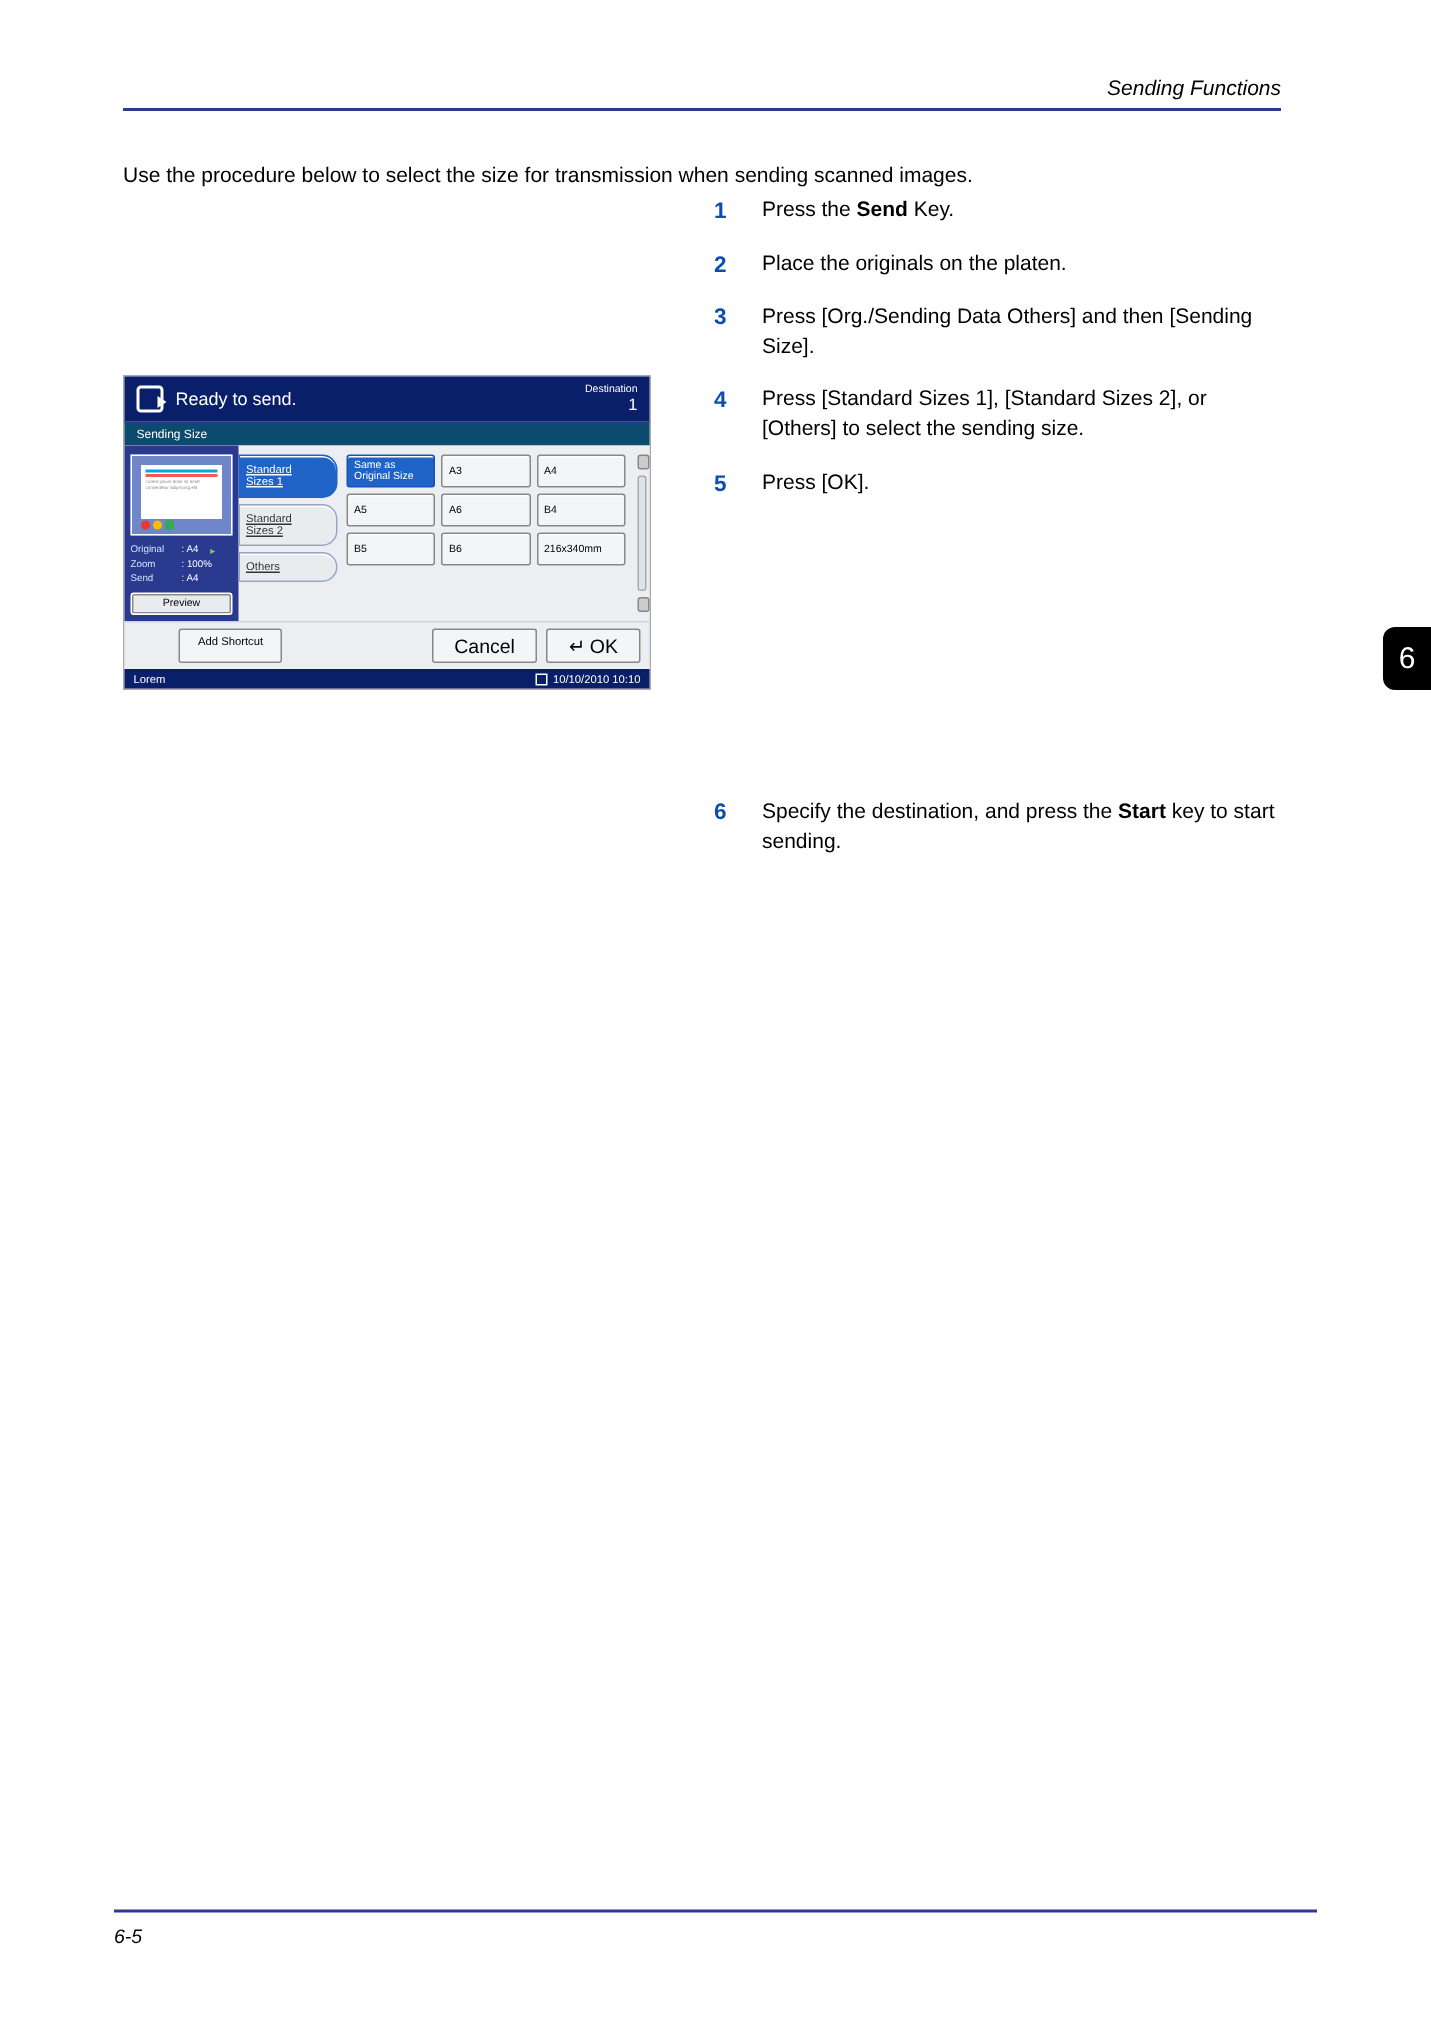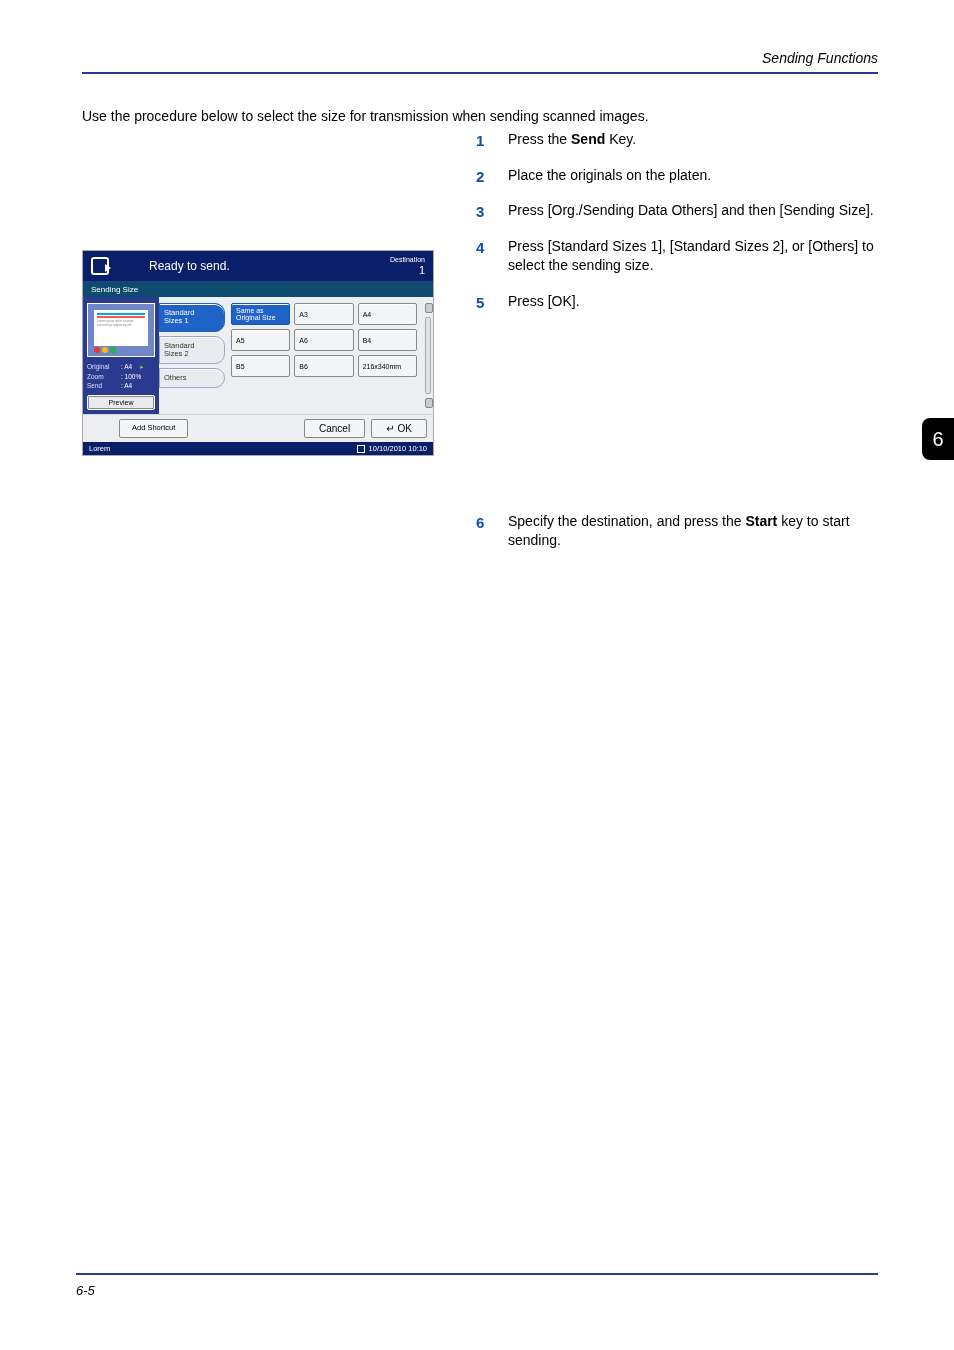--- a/index.html
+++ b/index.html
@@ -10,21 +10,21 @@
     font-family: Arial, Helvetica, sans-serif;
     font-size: 14px;
     color: #000;
     position: relative;
     background: #fff;
   }
   .page {
     position: relative;
     width: 100%;
     height: 100%;
-    padding: 50px 76px 0 82px;
+    padding: 50px 100px 0 82px;
   }
   .running-head {
     text-align: right;
     font-style: italic;
     font-size: 14px;
     margin-bottom: 6px;
   }
   .head-rule {
     height: 0;
     border-top: 2px solid #2a3a8f;
@@ -116,21 +116,20 @@
     border: 1px solid #aaa;
     background: #eceef1;
   }
   .dev-top {
     background: #0a1f6a;
     color: #fff;
     display: flex;
     align-items: center;
     padding: 4px 8px;
     height: 30px;
-    gap: 32px;
   }
   .dev-top .icon {
     width: 18px; height: 18px;
     border: 2px solid #fff;
     border-radius: 3px;
     position: relative;
     margin-right: 8px;
   }
   .dev-top .icon::after {
     content: "";
@@ -208,20 +207,21 @@
   }
   .dev-tab {
     font-size: 7.5px;
     line-height: 1.1;
     padding: 5px 4px;
     border-radius: 0 10px 10px 0;
     border: 1px solid #9aa6c8;
     background: #e8ecef;
     color: #333;
     box-shadow: 0 1px 0 #fff inset;
+    text-decoration: underline;
   }
   .dev-tab.active { background:#1f63c7; color:#fff; border-color:#1f63c7; }
   .dev-grid {
     flex: 1;
     padding: 6px 6px 6px 2px;
   }
   .dev-grid-row { display:flex; gap:4px; margin-bottom:4px; }
   .dev-cell {
     flex:1;
     font-size:7px;
@@ -248,21 +248,21 @@
     padding:4px 6px;
     gap:6px;
     border-top:1px solid #cfd4d9;
   }
   .dev-bottom .addsc {
     font-size:7.5px; padding:3px 12px; border:1px solid #888; border-radius:2px;
     background:#f3f5f7; margin-left:30px;
   }
   .dev-bottom .spacer{flex:1;}
   .dev-bottom .bbtn {
-    font-size:10px; padding:3px 14px; border:1px solid #888; border-radius:2px; background:#f3f5f7;
+    font-size:13px; padding:3px 14px; border:1px solid #888; border-radius:2px; background:#f3f5f7;
     display:flex; align-items:center; gap:3px;
   }
   .dev-status {
     background:#0a1f6a; color:#fff;
     display:flex; align-items:center; padding:2px 6px;
     font-size:7.5px;
   }
   .dev-status .spacer{flex:1;}
   .dev-status .sic{width:8px;height:8px;border:1px solid #fff; margin-right:4px;}
 

